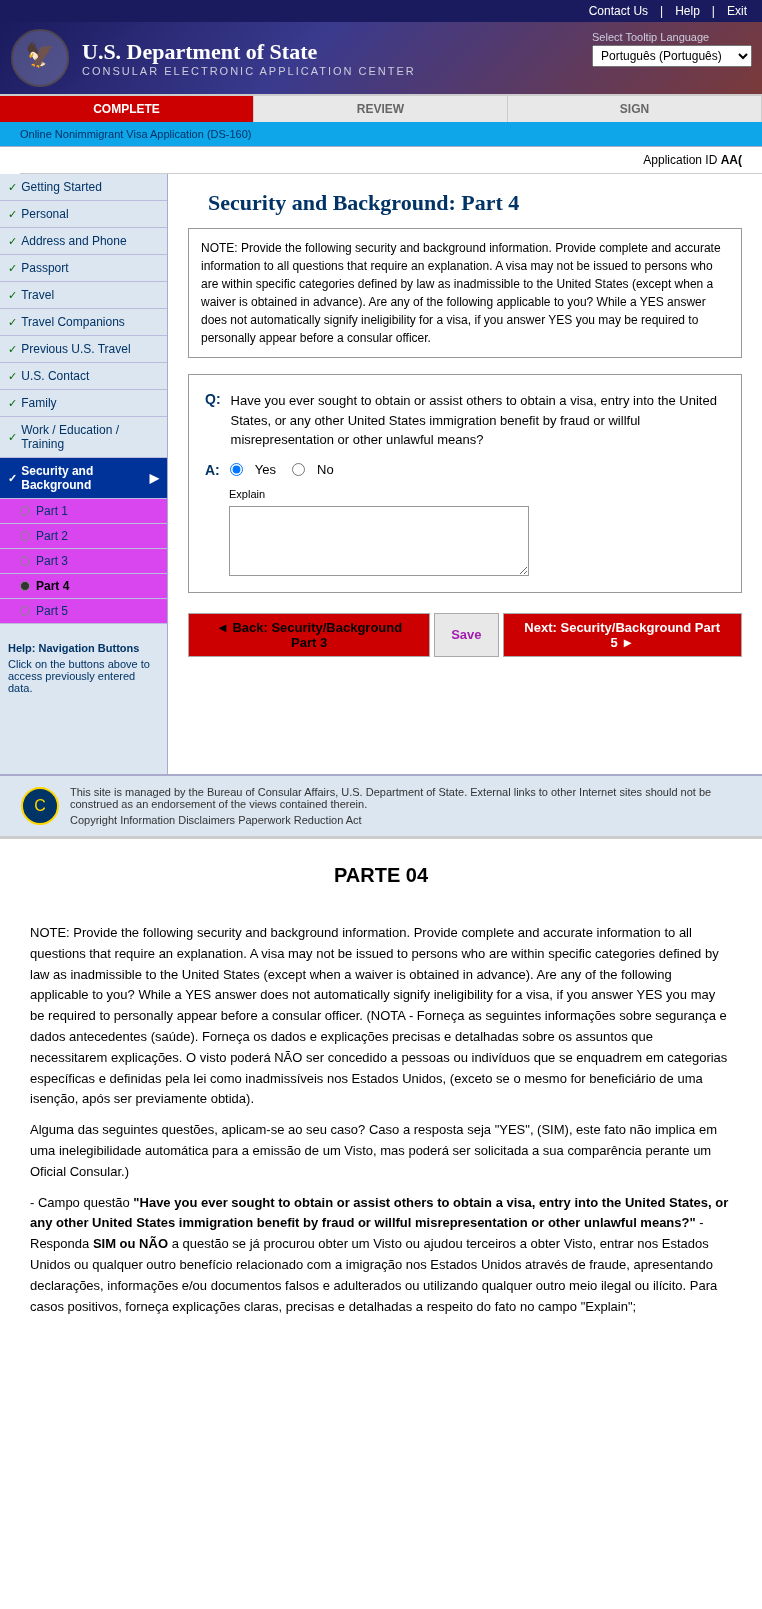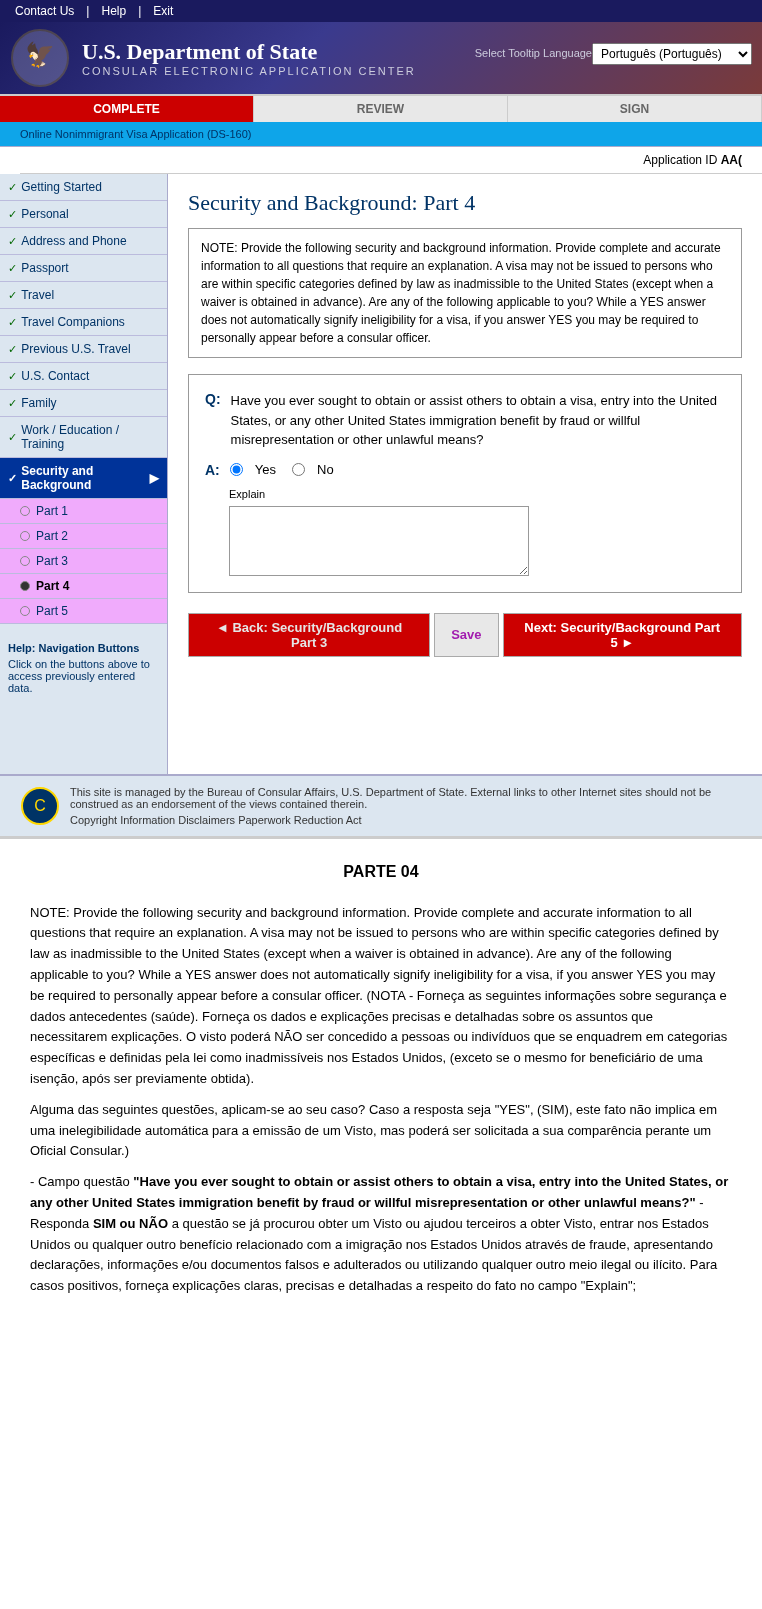--- a/index.html
+++ b/index.html
@@ -3,22 +3,23 @@
   <meta charset="utf-8">
   <style>
     * { box-sizing: border-box; margin: 0; padding: 0; }
     body { font-family: Arial, sans-serif; font-size: 13px; background: #fff; width: 762px; }
 
     
     .top-bar {
       background: #1a1a5e;
       color: #fff;
       display: flex;
+      justify-content: flex-end;
       align-items: center;
-      padding: 4px 3px;
+      padding: 4px 15px;
       font-size: 12px;
     }
     .top-bar a { color: #fff; text-decoration: none; margin-left: 12px; }
     .top-bar span { margin-left: 12px; }
 
     .header-main {
       background: linear-gradient(135deg, #1a1a5e 0%, #3a3a8e 40%, #7a3a3a 100%);
       display: flex;
       align-items: center;
       padding: 6px 10px;
@@ -38,24 +39,24 @@
     }
     .header-text p {
       color: #ccd;
       font-size: 11px;
       letter-spacing: 2px;
       text-transform: uppercase;
     }
     .lang-select {
       position: absolute;
       right: 10px;
-      top: 21px;
-      display: flex;
-      flex-direction: row;
-      align-items: center;
+      top: 9px;
+      display: flex;
+      flex-direction: column;
+      align-items: flex-start;
     }
     .lang-select label { color: #ccd; font-size: 11px; margin-bottom: 2px; }
     .lang-select select {
       font-size: 12px;
       padding: 2px 4px;
       width: 160px;
     }
 
     
     .progress-bar {
@@ -128,21 +129,21 @@
       font-weight: bold;
     }
     .sidebar-item .check {
       color: #006600;
       margin-right: 4px;
       font-size: 11px;
     }
     .sidebar-item.active .check { color: #fff; }
 
     .sidebar-sub {
-      background: #f0abfc;
+      background: #d946ef;
       text-align: center;
     }
     .sidebar-sub-item {
       padding: 5px 8px 5px 20px;
       font-size: 12px;
       cursor: pointer;
       border-bottom: 1px solid #bbd;
       color: #003366;
       display: flex;
       align-items: center;
@@ -176,23 +177,24 @@
 
     
     .content-area {
       flex: 1;
       padding: 16px 20px;
       background: #fff;
     }
     .page-title {
       font-size: 22px;
       color: #003366;
-      font-weight: normal;
+      font-weight: bold;
       margin-bottom: 12px;
       font-family: 'Times New Roman', serif;
+      margin-left: 20px;
     }
 
     
     .note-box {
       border: 1px solid #999;
       padding: 10px 12px;
       background: #fff;
       font-size: 12px;
       margin-bottom: 16px;
       line-height: 1.5;
@@ -267,21 +269,21 @@
       gap: 4px;
       margin-top: 20px;
     }
     .nav-btn {
       padding: 6px 16px;
       font-size: 13px;
       font-weight: bold;
       cursor: pointer;
       border: 1px solid #aaa;
     }
-    .nav-btn.back { background: #c00; color: #e5e5e5; }
+    .nav-btn.back { background: #c00; color: #000000; }
     .nav-btn.save { background: #e8e8e8; color: #a21caf; }
     .nav-btn.next { background: #c00; color: #fff; }
 
     
     .footer-main {
       background: #dce6f0;
       padding: 10px 20px;
       font-size: 11px;
       color: #333;
       border-top: 2px solid #aac;
@@ -299,22 +301,22 @@
     .secondary-content {
       padding: 20px 30px;
       background: #fff;
       font-size: 13px;
       line-height: 1.6;
       border-top: 3px solid #ccc;
     }
     .secondary-content .parte-title {
       text-align: center;
       font-weight: bold;
-      font-size: 16px;
-      margin-bottom: 18px;
+      font-size: 20px;
+      margin-bottom: 32px;
     }
     .secondary-content p {
       margin-bottom: 10px;
     }
     .secondary-content strong { font-weight: bold; }
   </style>
 </head>
 <body>
 
 <div class="top-bar">

